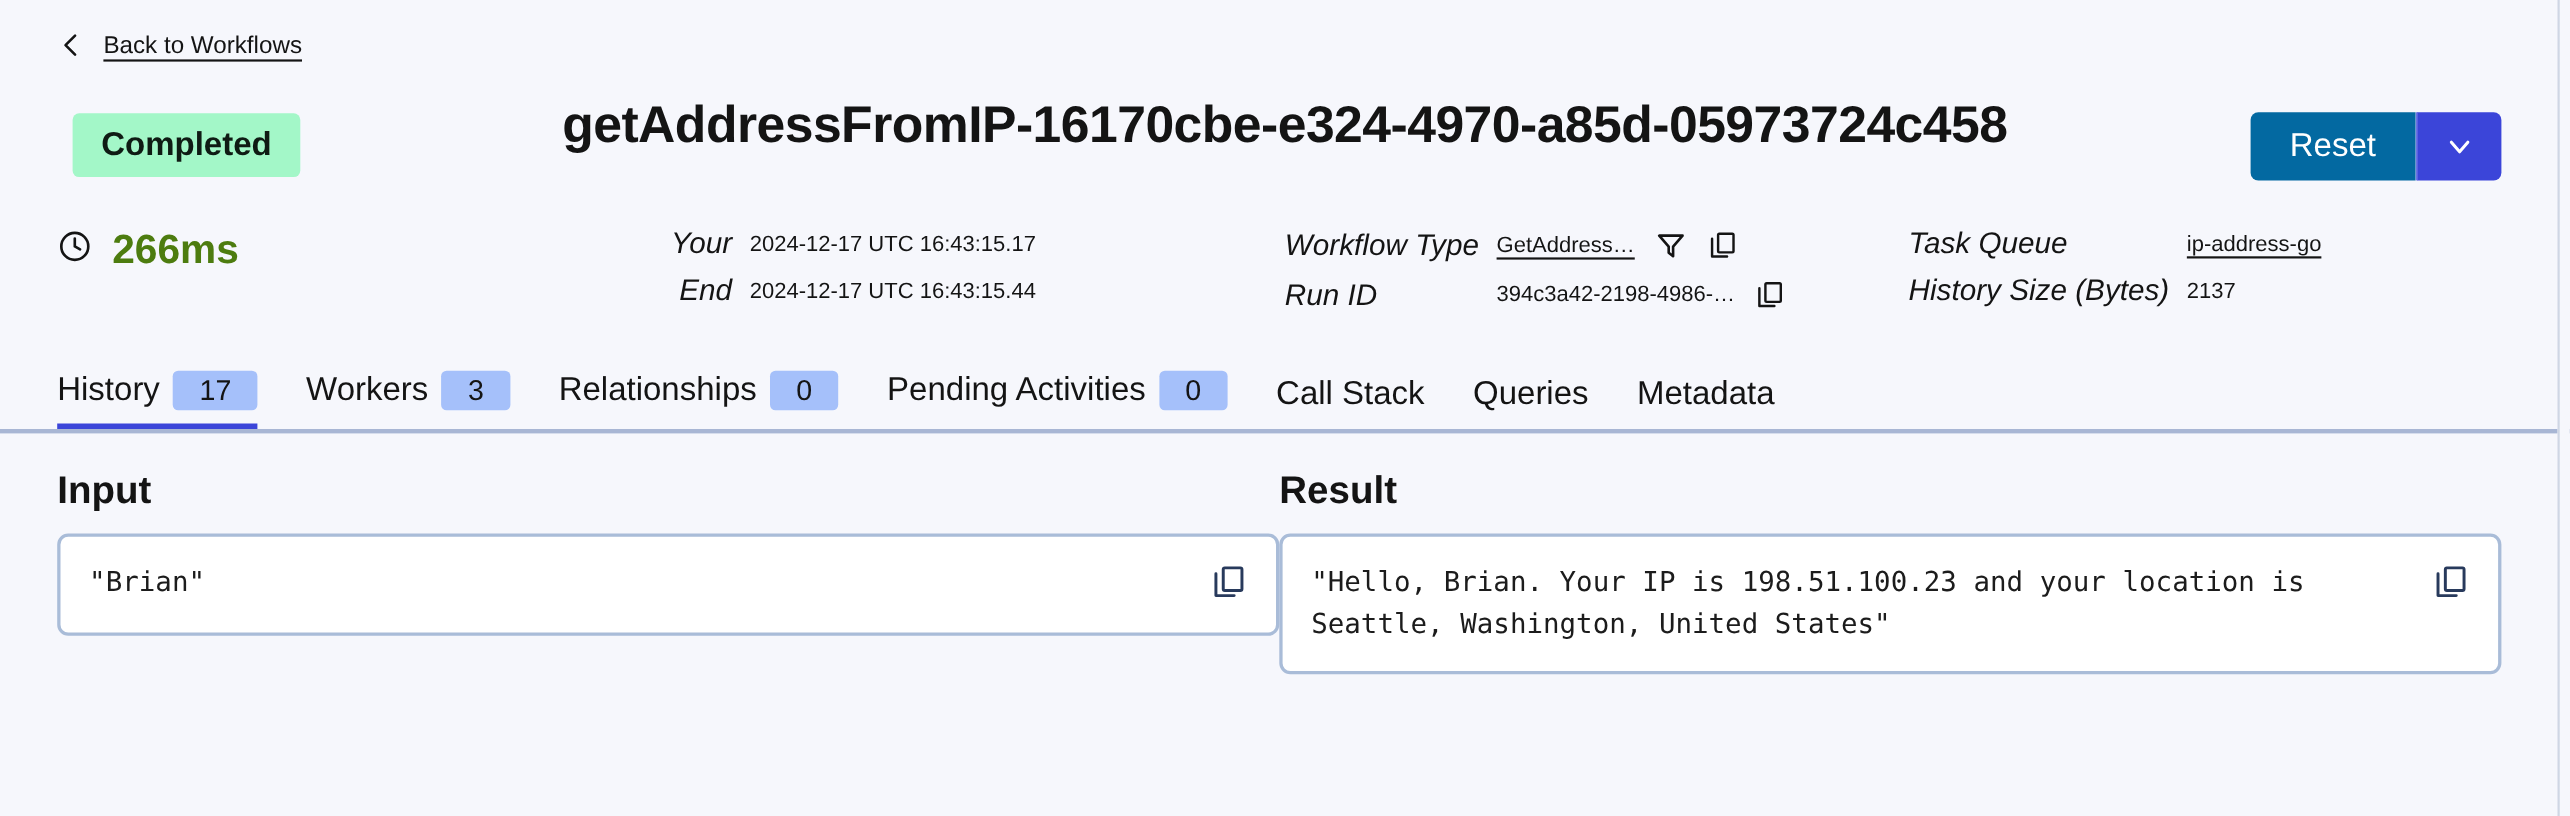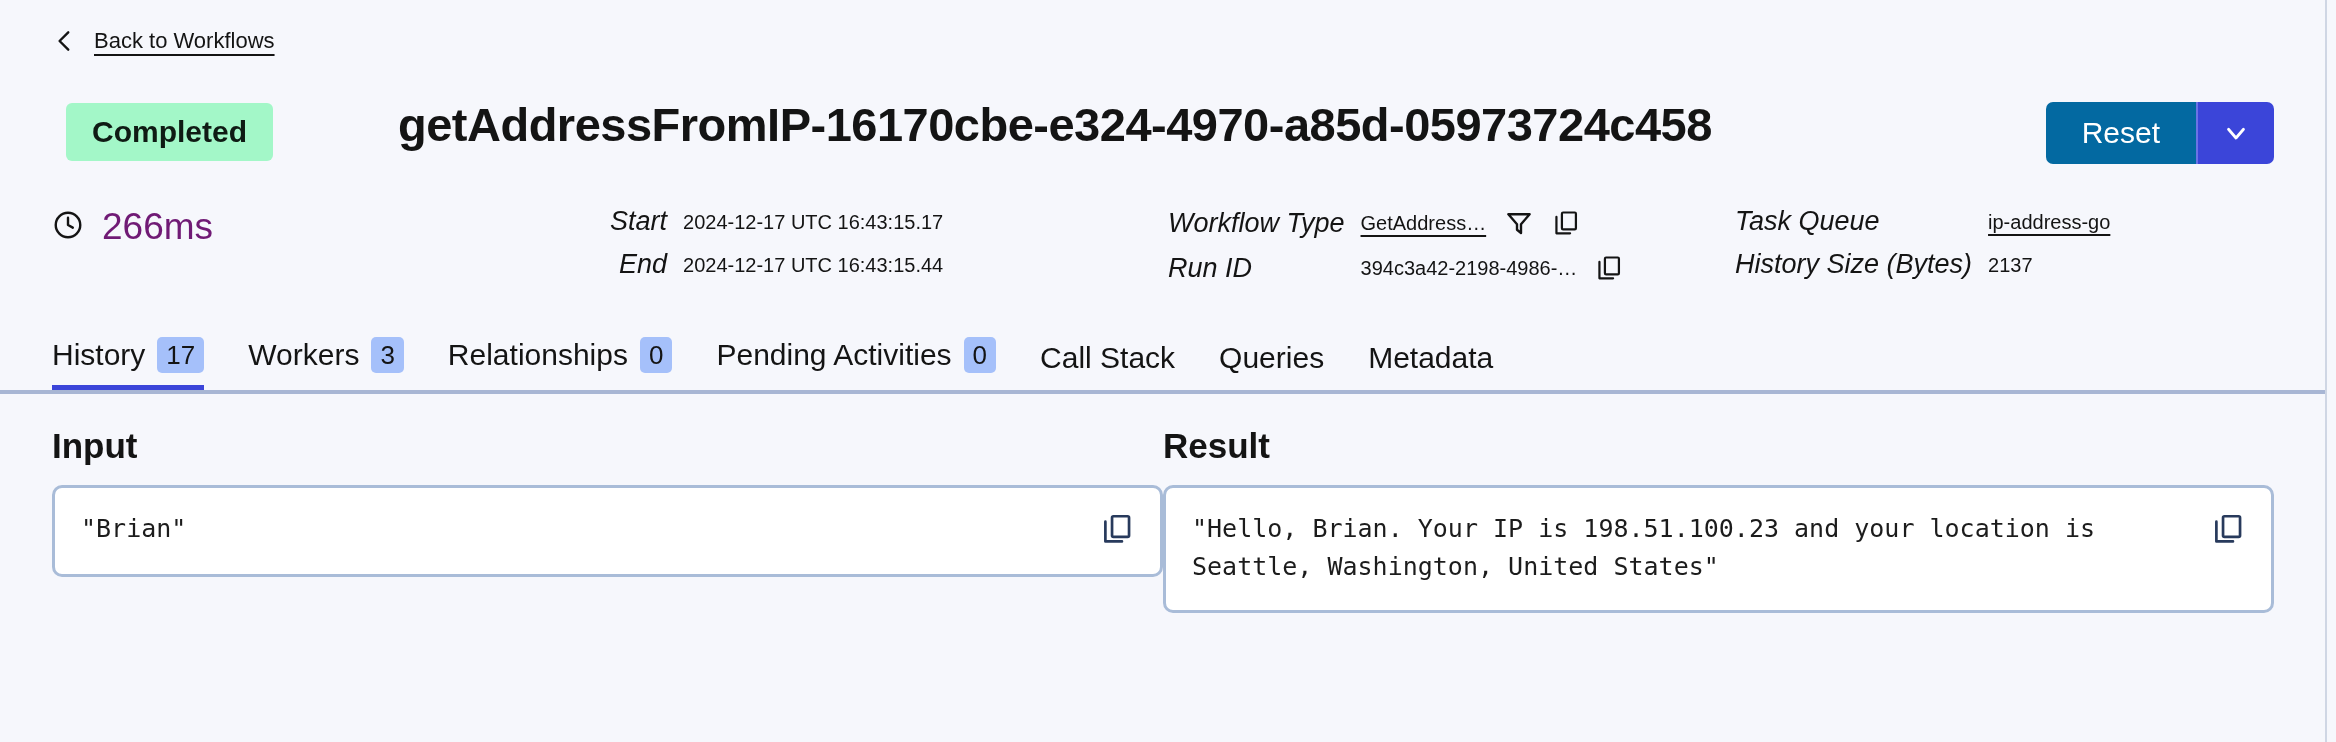--- a/index.html
+++ b/index.html
@@ -55,22 +55,23 @@
     background: #a3f7c8;
     color: #0f1b14;
     font-size: 30px;
     font-weight: bold;
     padding: 14px 26px;
     border-radius: 6px;
     line-height: 1;
     white-space: nowrap;
   }
   .wf-title {
-    margin: 16px auto;
+    margin: 4px auto;
     width: 1540px;
+    text-align: center;
     font-size: 47px;
     font-weight: bold;
     line-height: 1.3;
     letter-spacing: -0.5px;
     word-break: break-word;
     color: #141414;
   }
 
   .reset-group {
     position: absolute;
@@ -113,22 +114,22 @@
   .meta-duration {
     position: absolute;
     left: 52px;
     top: 14px;
     display: flex;
     align-items: center;
     gap: 18px;
   }
   .meta-duration .dur-text {
     font-size: 37px;
-    font-weight: normal;
-    color: #701a75;
+    font-weight: bold;
+    color: #4d7c0f;
     line-height: 1;
   }
 
   .meta-col {
     position: absolute;
     display: grid;
     grid-template-columns: auto auto;
     column-gap: 16px;
     row-gap: 16px;
     align-items: center;
@@ -192,21 +193,21 @@
     padding-bottom: 12px;
     border-bottom: 5px solid transparent;
     white-space: nowrap;
   }
   .tab.active { border-bottom-color: #3b45d9; }
   .tab-badge {
     background: #a5c0fa;
     color: #141414;
     font-size: 26px;
     border-radius: 5px;
-    padding: 5px 9px;
+    padding: 5px 24px;
     line-height: 1;
   }
 
   
   .panels {
     display: flex;
     padding: 34px 62px 0 52px;
     justify-content: flex-end;
   }
   .panel { flex: 1 1 0; min-width: 0; }
@@ -286,21 +287,21 @@
     <span>
       <svg width="32" height="32" viewBox="0 0 24 24" fill="none" stroke="#141414" stroke-width="1.8" stroke-linecap="round" stroke-linejoin="round">
         <circle cx="12" cy="12" r="9.2"></circle>
         <polyline points="12 6.6 12 12 15.6 14"></polyline>
       </svg>
     </span>
     <span class="dur-text">266ms</span>
   </div>
 
   <div class="meta-col col-times">
-    <span class="meta-label">Start</span>
+    <span class="meta-label">Your</span>
     <span class="meta-value">2024-12-17 UTC 16:43:15.17</span>
     <span class="meta-label">End</span>
     <span class="meta-value">2024-12-17 UTC 16:43:15.44</span>
   </div>
 
   <div class="meta-col col-ids">
     <span class="meta-label">Workflow Type</span>
     <span class="meta-value">
       <span class="meta-link">GetAddress…</span>
       <button class="icon-btn">

